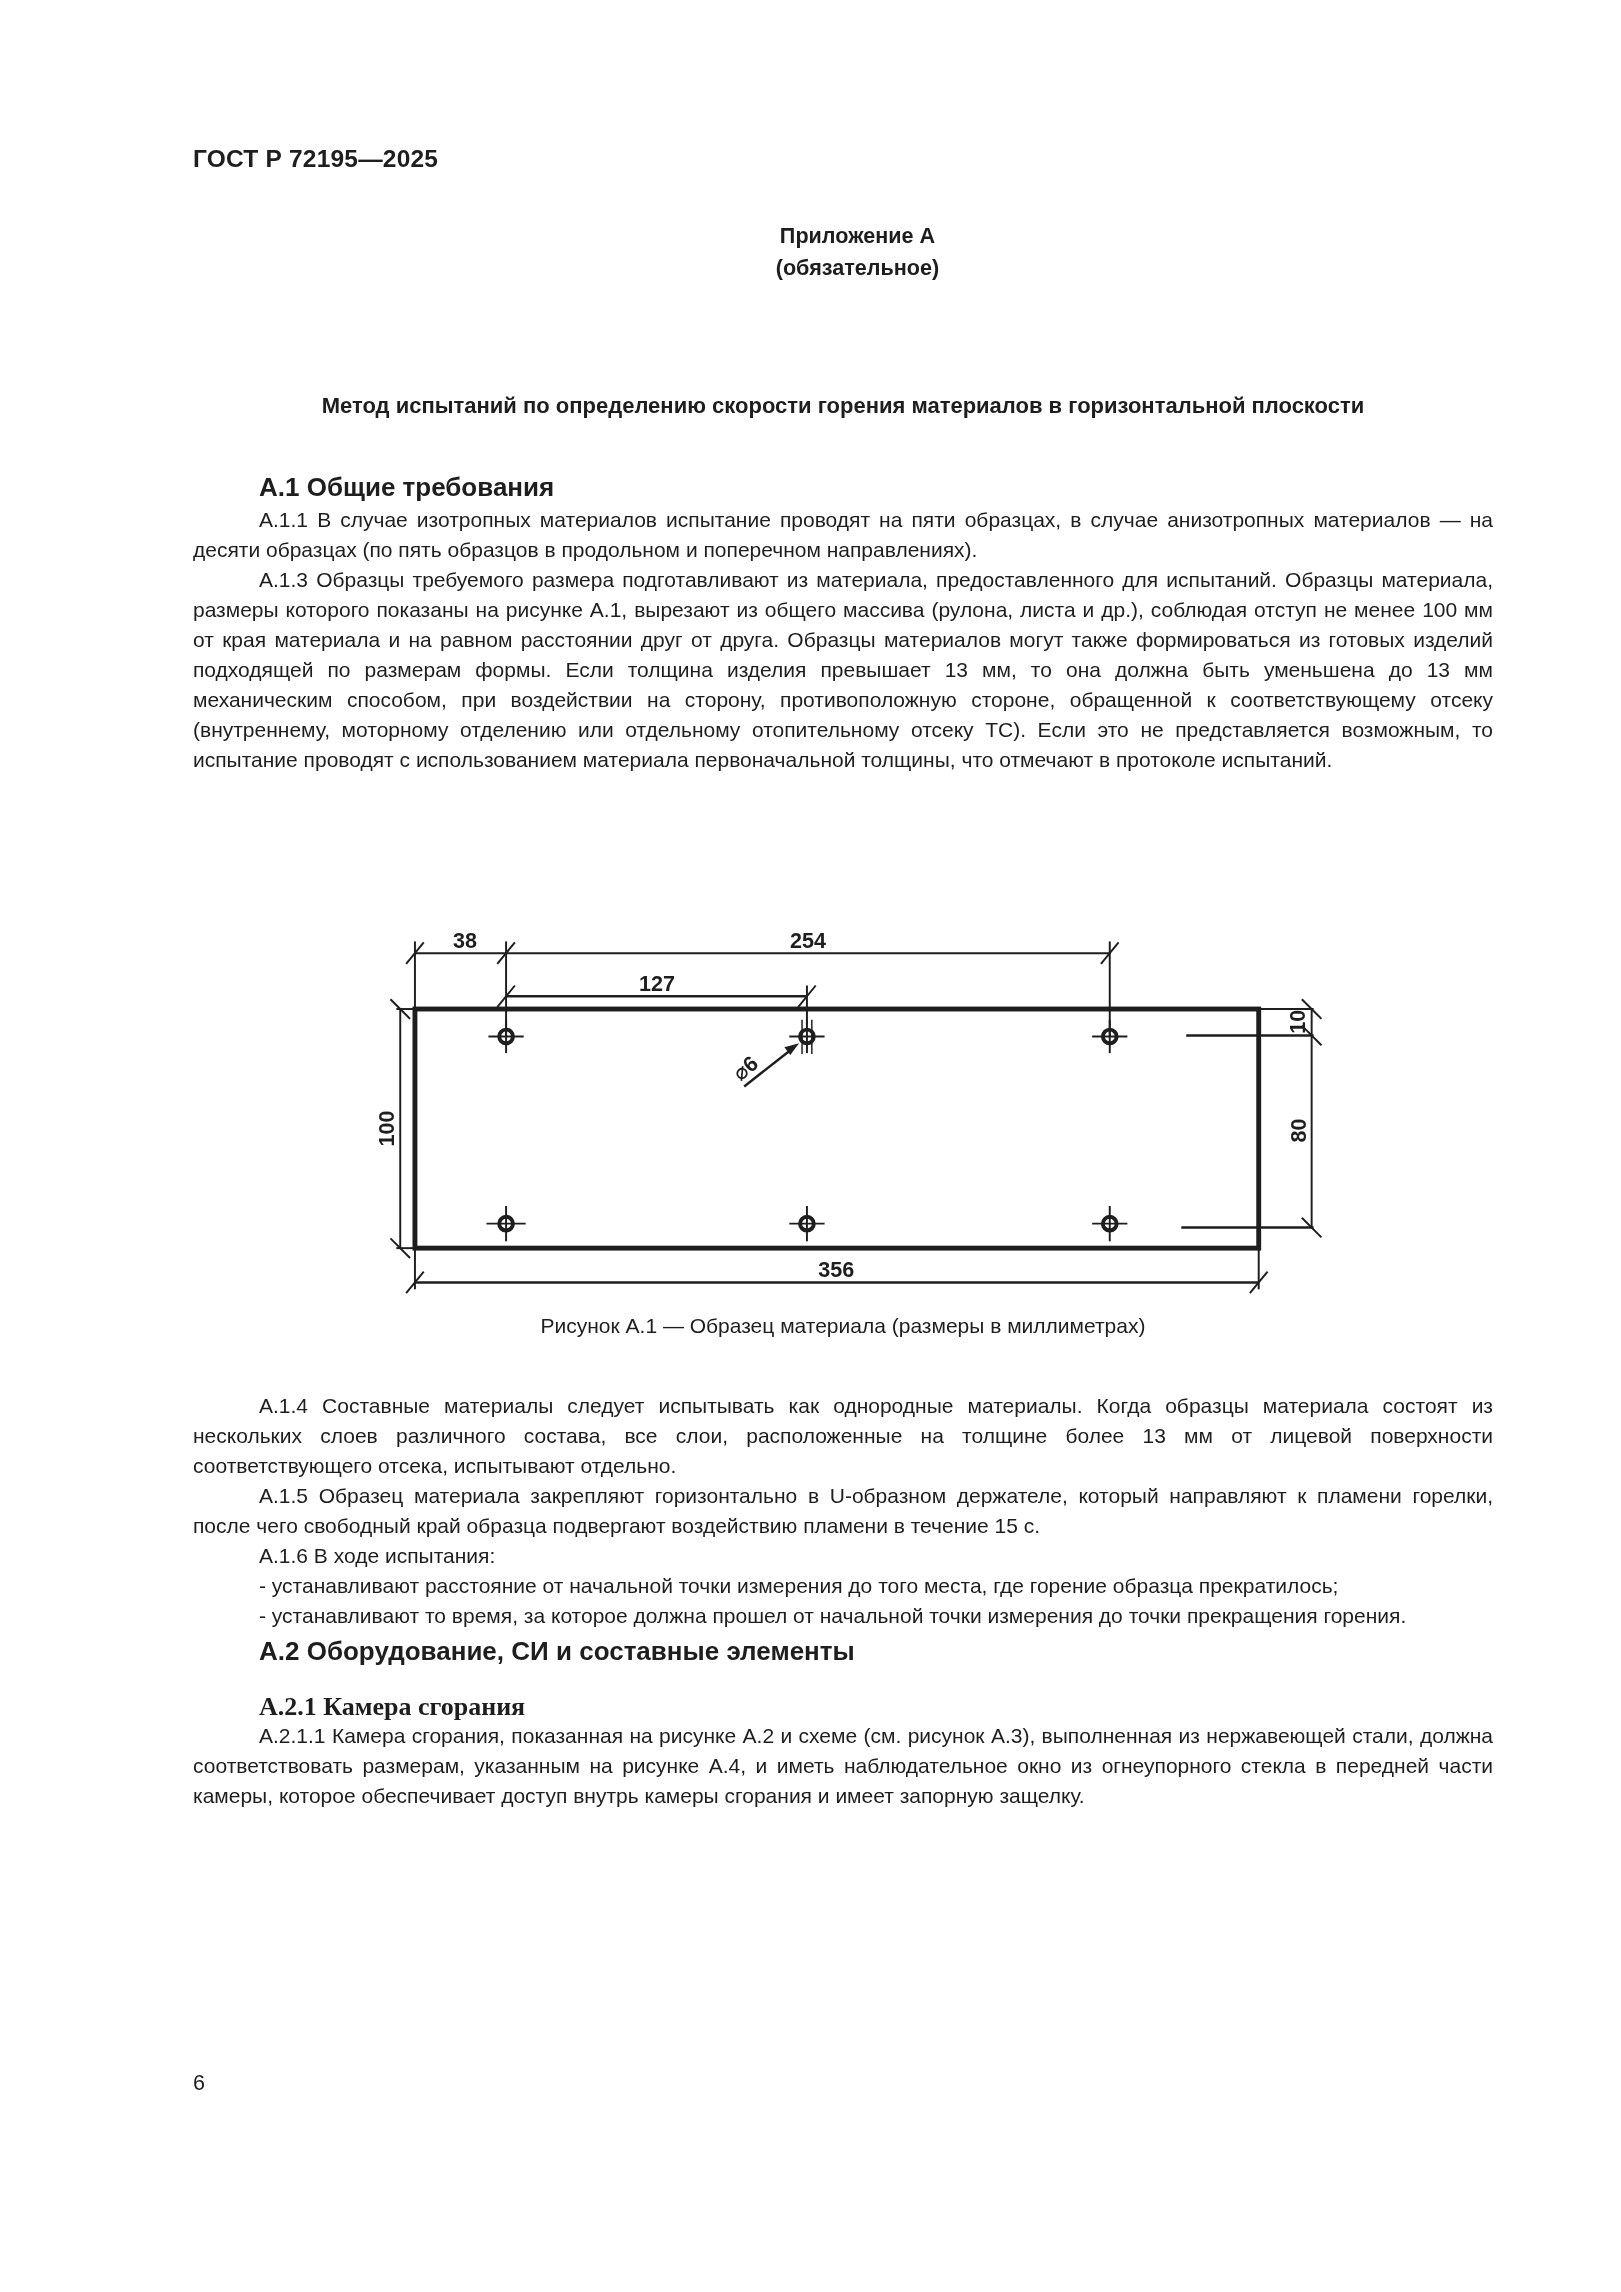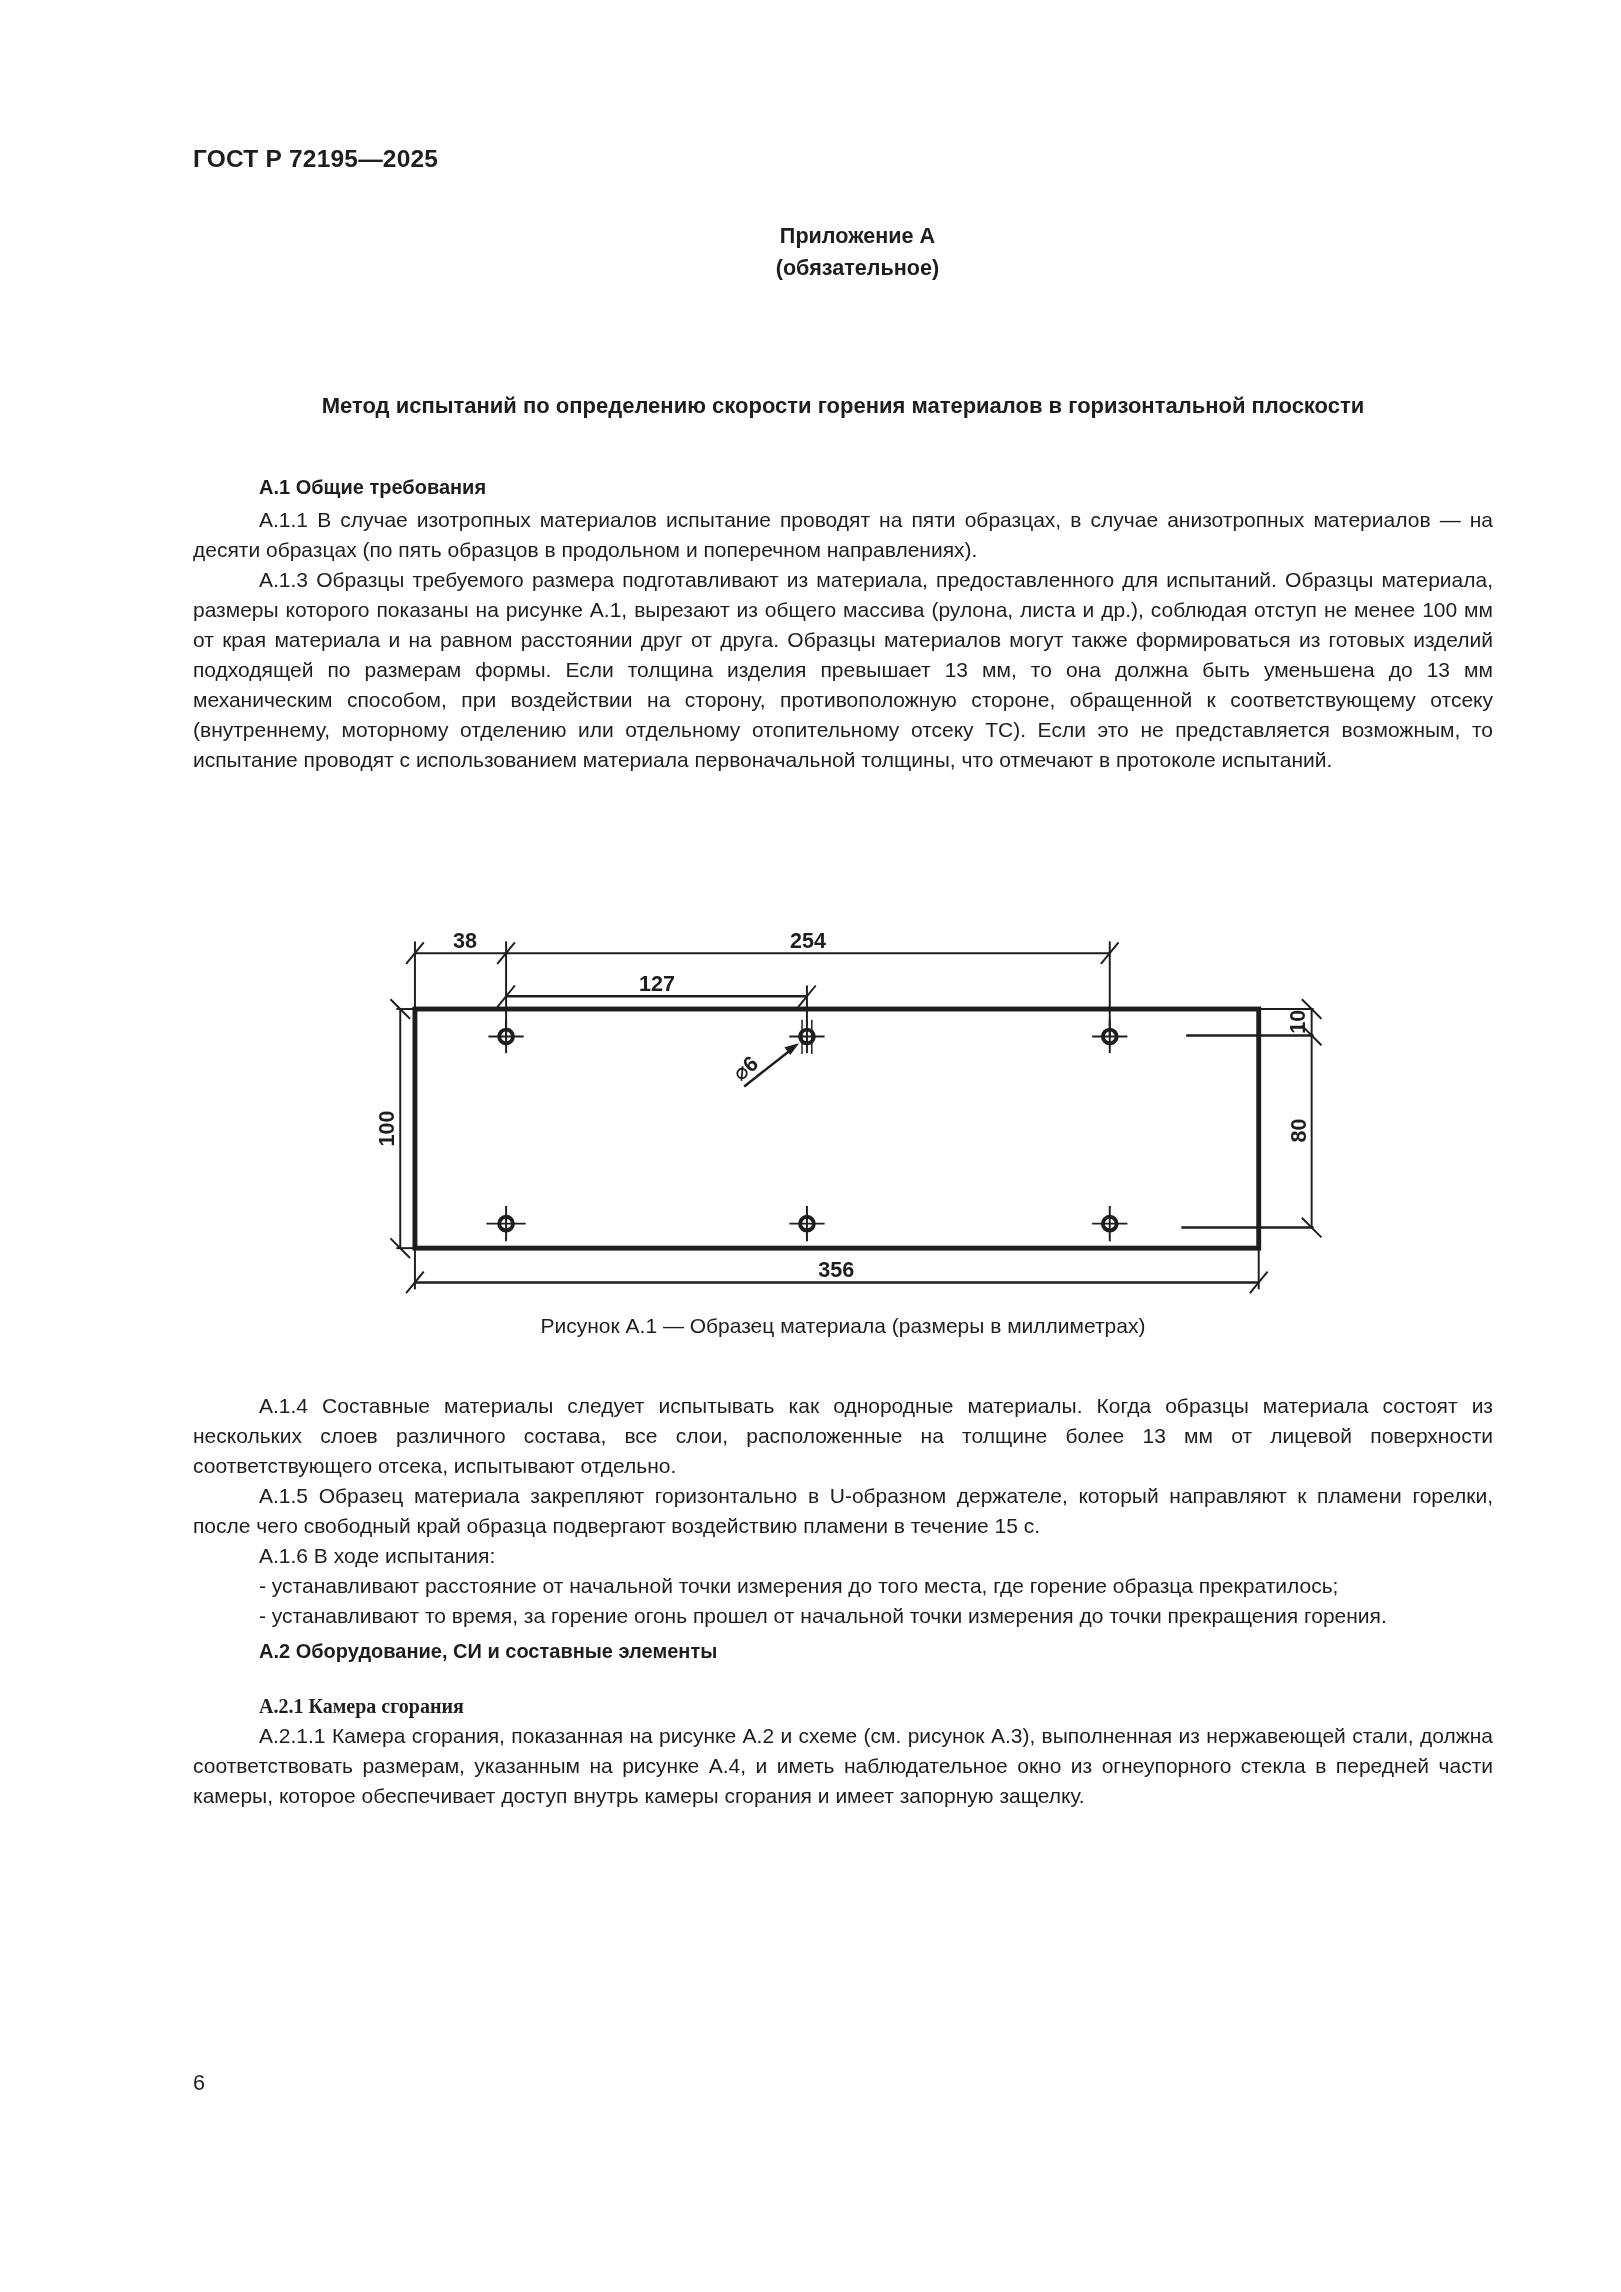--- a/index.html
+++ b/index.html
@@ -16,21 +16,21 @@
     left: 0; width: 1715px; top: 220px; text-align: center; font-size: 21.6px; font-weight: bold; line-height: 32px;
   }
   .title {
     left: 193px; width: 1300px; top: 393px; text-align: center; font-size: 22px; font-weight: bold;
   }
   .text-block {
     left: 193px; width: 1300px; font-size: 21px; line-height: 30px; text-align: justify;
   }
   .text-block p { margin: 0; text-indent: 66px; }
   .text-block h3 {
-    margin: 0; font-size: 20px; font-weight: bold; text-indent: 66px; line-height: 29px;
+    margin: 0; font-size: 26px; font-weight: bold; text-indent: 66px; line-height: 29px;
   }
   .block1 { top: 473px; }
   .block1 h3 { margin-bottom: 2.9px; }
   .block2 { top: 1391px; }
   .block2 h3.h-a2 { margin-top: 5.9px; margin-bottom: 26.5px; }
   .block2 h3.h-a21 { margin-bottom: 0px; font-family: Liberation Serif, serif; }
   .figure {
     left: 363px; top: 912px; width: 980px; height: 392px;
   }
   .figure svg { width: 980px; height: 392px; display: block; }
@@ -150,20 +150,20 @@
   </svg>
 </div>
 
 <div class="abs caption">Рисунок А.1 — Образец материала (размеры в миллиметрах)</div>
 
 <div class="abs text-block block2">
   <p>А.1.4 Составные материалы следует испытывать как однородные материалы. Когда образцы материала со­стоят из нескольких слоев различного состава, все слои, расположенные на толщине более 13 мм от лицевой по­верхности соответствующего отсека, испытывают отдельно.</p>
   <p>А.1.5 Образец материала закрепляют горизонтально в U-образном держателе, который направляют к пламе­ни горелки, после чего свободный край образца подвергают воздействию пламени в течение 15 с.</p>
   <p>А.1.6 В ходе испытания:</p>
   <p>- устанавливают расстояние от начальной точки измерения до того места, где горение образца прекратилось;</p>
-  <p>- устанавливают то время, за горение огонь прошел от начальной точки измерения до точки прекращения горения.</p>
+  <p>- устанавливают то время, за которое должна прошел от начальной точки измерения до точки прекращения горения.</p>
   <h3 class="h-a2">А.2 Оборудование, СИ и составные элементы</h3>
   <h3 class="h-a21">А.2.1 Камера сгорания</h3>
   <p>А.2.1.1 Камера сгорания, показанная на рисунке А.2 и схеме (см. рисунок А.3), выполненная из нержавеющей стали, должна соответствовать размерам, указанным на рисунке А.4, и иметь наблюдательное окно из огнеупор­ного стекла в передней части камеры, которое обеспечивает доступ внутрь камеры сгорания и имеет запорную защелку.</p>
 </div>
 
 <div class="abs page-number">6</div>
 
 
 </body></html>

